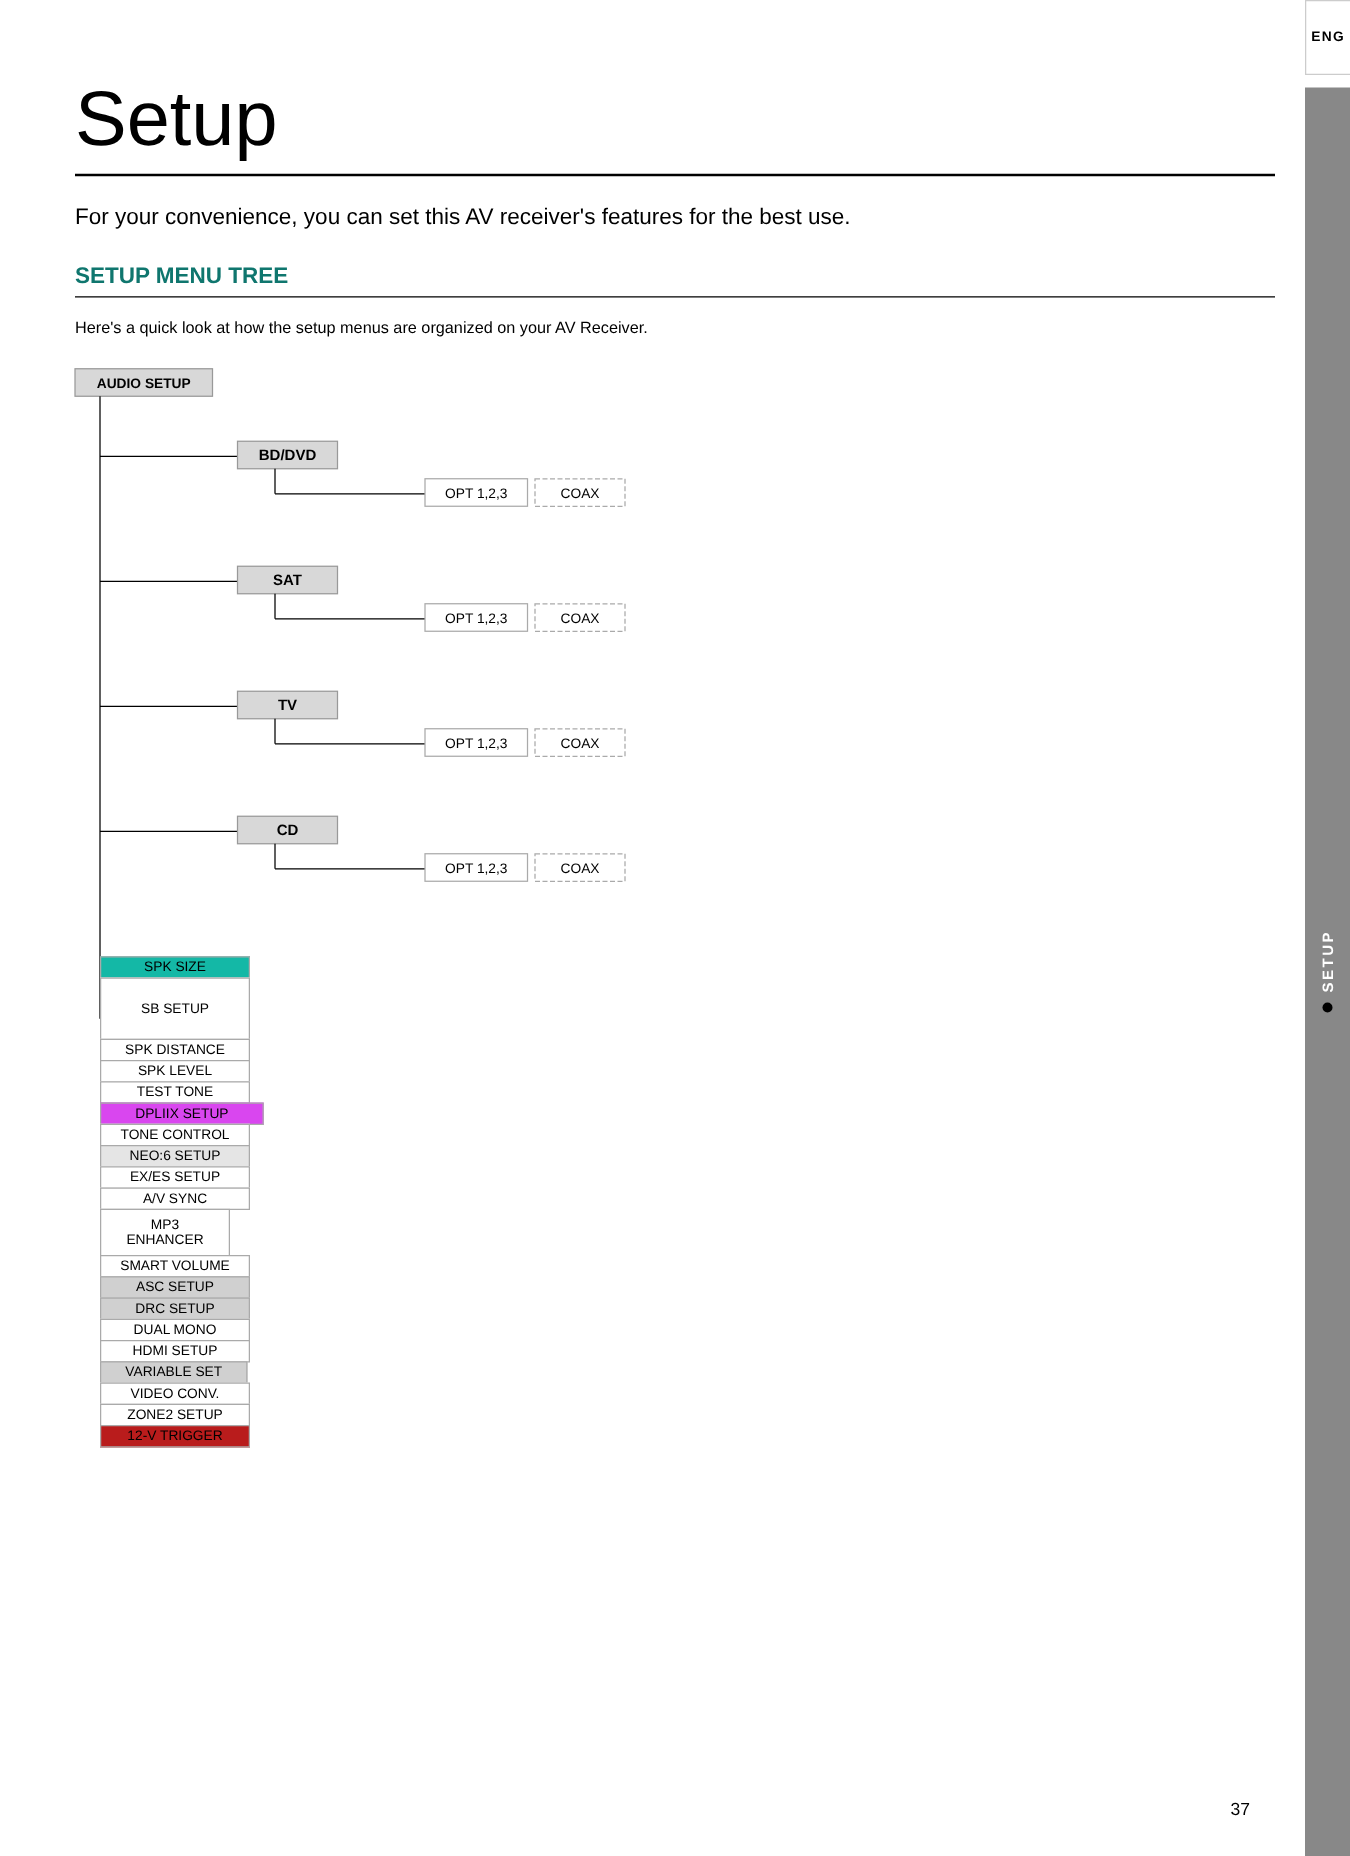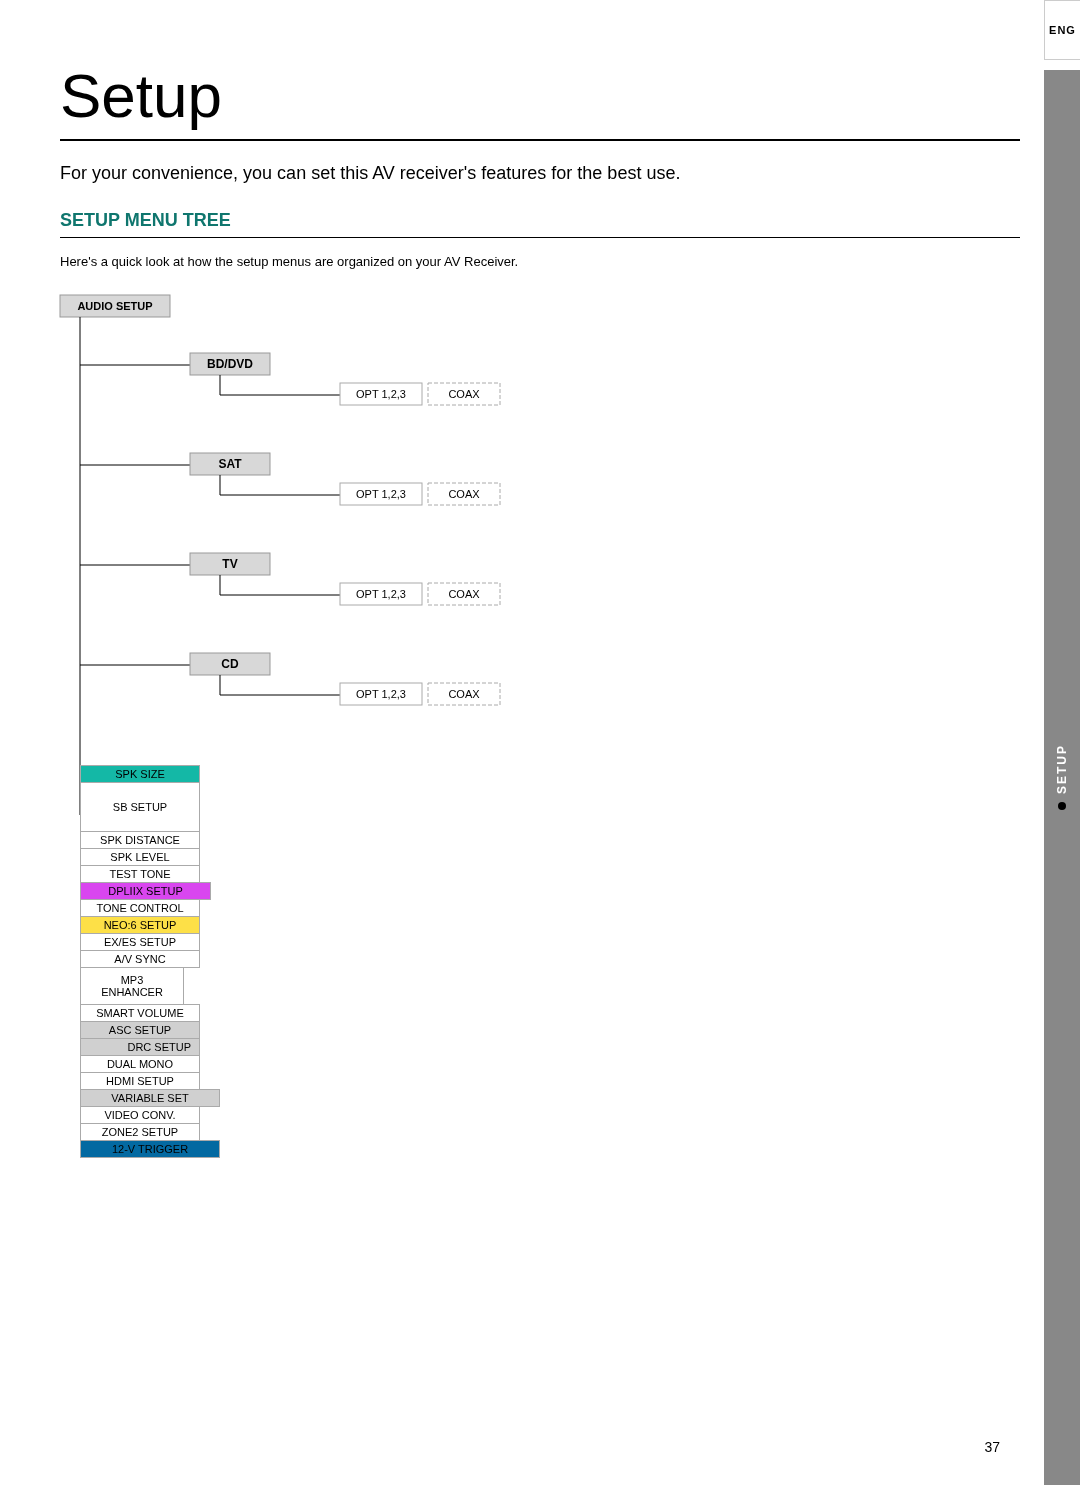--- a/index.html
+++ b/index.html
@@ -223,33 +223,33 @@
     <div style="position:relative; margin-top:-220px; margin-left:20px;">
       <div id="menu-list">
 
       <div style="border: 1px solid rgb(170, 170, 170); padding: 2px 8px; font-size: 11px; color: rgb(0, 0, 0); background: #14b8a6; width: 120px; margin-bottom: -1px; text-align: center; font-family: Arial, sans-serif;">SPK SIZE</div>
           <div style="border: 1px solid rgb(170, 170, 170); padding: 18px 8px; font-size: 11px; color: rgb(0, 0, 0); background: rgb(255, 255, 255); width: 120px; margin-bottom: -1px; text-align: center; font-family: Arial, sans-serif;">SB SETUP</div>
           <div style="border: 1px solid rgb(170, 170, 170); padding: 2px 8px; font-size: 11px; color: rgb(0, 0, 0); background: rgb(255, 255, 255); width: 120px; margin-bottom: -1px; text-align: center; font-family: Arial, sans-serif;">SPK DISTANCE</div>
           <div style="border: 1px solid rgb(170, 170, 170); padding: 2px 8px; font-size: 11px; color: rgb(0, 0, 0); background: rgb(255, 255, 255); width: 120px; margin-bottom: -1px; text-align: center; font-family: Arial, sans-serif;">SPK LEVEL</div>
           <div style="border: 1px solid rgb(170, 170, 170); padding: 2px 8px; font-size: 11px; color: rgb(0, 0, 0); background: rgb(255, 255, 255); width: 120px; margin-bottom: -1px; text-align: center; font-family: Arial, sans-serif;">TEST TONE</div>
           <div style="border: 1px solid rgb(170, 170, 170); padding: 2px 8px; font-size: 11px; color: rgb(0, 0, 0); background: #d946ef; width: 131px; margin-bottom: -1px; text-align: center; font-family: Arial, sans-serif;">DPLIIX SETUP</div>
           <div style="border: 1px solid rgb(170, 170, 170); padding: 2px 8px; font-size: 11px; color: rgb(0, 0, 0); background: rgb(255, 255, 255); width: 120px; margin-bottom: -1px; text-align: center; font-family: Arial, sans-serif;">TONE CONTROL</div>
-          <div style="border: 1px solid rgb(170, 170, 170); padding: 2px 8px; font-size: 11px; color: rgb(0, 0, 0); background: #fde047; width: 120px; margin-bottom: -1px; text-align: center; font-family: Arial, sans-serif;">NEO:6 SETUP</div>
+          <div style="border: 1px solid rgb(170, 170, 170); padding: 2px 8px; font-size: 11px; color: rgb(0, 0, 0); background: #e5e5e5; width: 120px; margin-bottom: -1px; text-align: center; font-family: Arial, sans-serif;">NEO:6 SETUP</div>
           <div style="border: 1px solid rgb(170, 170, 170); padding: 2px 8px; font-size: 11px; color: rgb(0, 0, 0); background: rgb(255, 255, 255); width: 120px; margin-bottom: -1px; text-align: center; font-family: Arial, sans-serif;">EX/ES SETUP</div>
           <div style="border: 1px solid rgb(170, 170, 170); padding: 2px 8px; font-size: 11px; color: rgb(0, 0, 0); background: rgb(255, 255, 255); width: 120px; margin-bottom: -1px; text-align: center; font-family: Arial, sans-serif;">A/V SYNC</div>
           <div style="border: 1px solid rgb(170, 170, 170); padding: 6px 8px; font-size: 11px; color: rgb(0, 0, 0); background: rgb(255, 255, 255); width: 104px; margin-bottom: -1px; text-align: center; font-family: Arial, sans-serif;">MP3 ENHANCER</div>
           <div style="border: 1px solid rgb(170, 170, 170); padding: 2px 8px; font-size: 11px; color: rgb(0, 0, 0); background: rgb(255, 255, 255); width: 120px; margin-bottom: -1px; text-align: center; font-family: Arial, sans-serif;">SMART VOLUME</div>
           <div style="border: 1px solid rgb(170, 170, 170); padding: 2px 8px; font-size: 11px; color: rgb(0, 0, 0); background: rgb(208, 208, 208); width: 120px; margin-bottom: -1px; text-align: center; font-family: Arial, sans-serif;">ASC SETUP</div>
-          <div style="border: 1px solid rgb(170, 170, 170); padding: 2px 8px; font-size: 11px; color: rgb(0, 0, 0); background: rgb(208, 208, 208); width: 120px; margin-bottom: -1px; text-align: right; font-family: Arial, sans-serif;">DRC SETUP</div>
+          <div style="border: 1px solid rgb(170, 170, 170); padding: 2px 8px; font-size: 11px; color: rgb(0, 0, 0); background: rgb(208, 208, 208); width: 120px; margin-bottom: -1px; text-align: center; font-family: Arial, sans-serif;">DRC SETUP</div>
           <div style="border: 1px solid rgb(170, 170, 170); padding: 2px 8px; font-size: 11px; color: rgb(0, 0, 0); background: rgb(255, 255, 255); width: 120px; margin-bottom: -1px; text-align: center; font-family: Arial, sans-serif;">DUAL MONO</div>
           <div style="border: 1px solid rgb(170, 170, 170); padding: 2px 8px; font-size: 11px; color: rgb(0, 0, 0); background: rgb(255, 255, 255); width: 120px; margin-bottom: -1px; text-align: center; font-family: Arial, sans-serif;">HDMI SETUP</div>
-          <div style="border: 1px solid rgb(170, 170, 170); padding: 2px 8px; font-size: 11px; color: rgb(0, 0, 0); background: rgb(208, 208, 208); width: 140px; margin-bottom: -1px; text-align: center; font-family: Arial, sans-serif;">VARIABLE SET</div>
+          <div style="border: 1px solid rgb(170, 170, 170); padding: 2px 8px; font-size: 11px; color: rgb(0, 0, 0); background: rgb(208, 208, 208); width: 118px; margin-bottom: -1px; text-align: center; font-family: Arial, sans-serif;">VARIABLE SET</div>
           <div style="border: 1px solid rgb(170, 170, 170); padding: 2px 8px; font-size: 11px; color: rgb(0, 0, 0); background: rgb(255, 255, 255); width: 120px; margin-bottom: -1px; text-align: center; font-family: Arial, sans-serif;">VIDEO CONV.</div>
           <div style="border: 1px solid rgb(170, 170, 170); padding: 2px 8px; font-size: 11px; color: rgb(0, 0, 0); background: rgb(255, 255, 255); width: 120px; margin-bottom: -1px; text-align: center; font-family: Arial, sans-serif;">ZONE2 SETUP</div>
-          <div style="border: 1px solid rgb(170, 170, 170); padding: 2px 8px; font-size: 11px; color: rgb(0, 0, 0); background: #0369a1; width: 140px; margin-bottom: -1px; text-align: center; font-family: Arial, sans-serif;">12-V TRIGGER</div>
+          <div style="border: 1px solid rgb(170, 170, 170); padding: 2px 8px; font-size: 11px; color: rgb(0, 0, 0); background: #b91c1c; width: 120px; margin-bottom: -1px; text-align: center; font-family: Arial, sans-serif;">12-V TRIGGER</div>
         </div>
     </div>
 
   </div>
 
   <div class="page-number">37</div>
 
 </div>
 
 </body></html>

